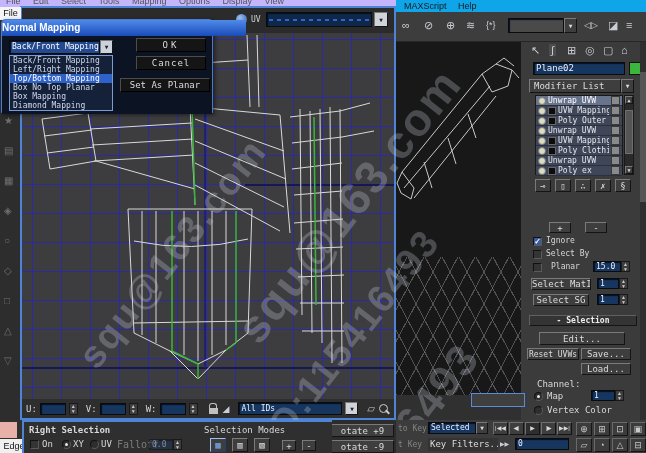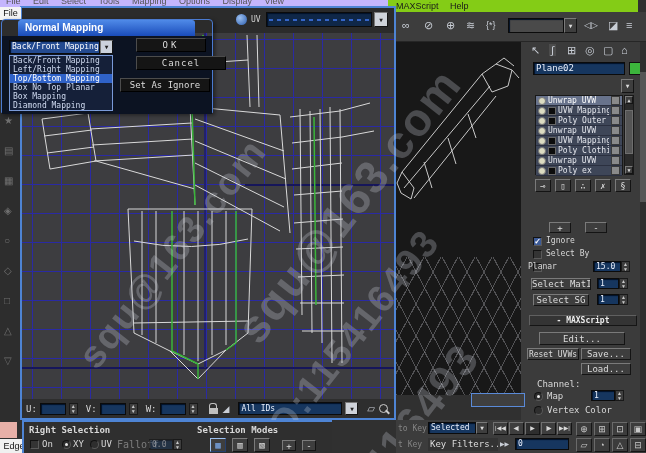--- a/index.html
+++ b/index.html
@@ -48,21 +48,21 @@
       <span style="margin-right:10px">Edit</span>
       <span style="margin-right:10px">Select</span>
       <span style="margin-right:10px">Tools</span>
       <span style="margin-right:10px">Mapping</span>
       <span style="margin-right:10px">Options</span>
       <span style="margin-right:10px">Display</span>
       <span>View</span>
     </div>
   </div>
 
-  <div class="a" style="left:388px;top:0;width:250px;height:12px;background:#84cc16;font-size:9px;color:#1a1a1a">
+  <div class="a" style="left:396px;top:0;width:250px;height:12px;background:#0ea5e9;font-size:9px;color:#1a1a1a">
     <span class="a" style="left:8px;top:1px">MAXScript</span>
     <span class="a" style="left:62px;top:1px">Help</span>
   </div>
 
   <div class="a" style="left:396px;top:12px;width:250px;height:30px;background:#3d3d3d;border-bottom:1px solid #262626">
     <span class="a icon" style="left:6px;top:7px;font-size:11px">∞</span>
     <span class="a icon" style="left:28px;top:7px;font-size:11px">⊘</span>
     <span class="a icon" style="left:50px;top:7px;font-size:11px">⊕</span>
     <span class="a icon" style="left:70px;top:7px;font-size:11px">≋</span>
     <span class="a icon" style="left:90px;top:8px;font-size:9px">{*}</span>
@@ -186,20 +186,23 @@
     <span class="a icon" style="left:46px;top:2px;font-size:11px">⊞</span>
     <span class="a icon" style="left:64px;top:2px;font-size:11px">◎</span>
     <span class="a icon" style="left:82px;top:2px;font-size:11px">▢</span>
     <span class="a icon" style="left:100px;top:2px;font-size:11px">⌂</span>
 
     <div class="a fld" style="left:12px;top:20px;width:92px;height:13px;font-size:9px;line-height:11px">
       <span>Plane02</span>
     </div>
     <div class="a" style="left: 108px; top: 20px; width: 13px; height: 13px; border: 1px solid rgb(16, 16, 16); background: rgb(60, 181, 60);"></div>
 
+    <div class="a btn" style="left:8px;top:37px;width:92px;height:14px;text-align:left;padding-left:4px;line-height:12px">
+      <span>Modifier List</span>
+    </div>
     <div class="a btn" style="left:100px;top:37px;width:13px;height:14px;font-size:6px;line-height:12px">
       <span>▼</span>
     </div>
 
     <div class="a" style="left:14px;top:53px;width:88px;height:80px;background:#2c2c34;border:1px solid #191919">
       <div class="srow sel">
           <span class="bulb"></span>
           <span class="nm">Unwrap UVW</span>
           <span class="vbox"></span>
         </div>
@@ -257,41 +260,41 @@
     <div class="a btn" style="left:74px;top:137px;width:16px;height:13px;line-height:12px"><span>✗</span></div>
     <div class="a btn" style="left:94px;top:137px;width:16px;height:13px;line-height:12px"><span>§</span></div>
 
     <div class="a btn" style="left:28px;top:180px;width:22px;height:11px;line-height:10px"><span>+</span></div>
     <div class="a btn" style="left:64px;top:180px;width:22px;height:11px;line-height:10px"><span>-</span></div>
     <div class="a cb on" style="left:12px;top:195px"><span>✓</span></div>
     <span class="a lbl" style="left:25px;top:194px;font-size:8px">Ignore</span>
     <div class="a cb" style="left:12px;top:208px"></div>
     <span class="a lbl" style="left:25px;top:207px;font-size:8px">Select By</span>
     <div class="a cb" style="left:12px;top:221px"></div>
-    <span class="a lbl" style="left:7px;top:220px;font-size:8px">Planar</span>
+    <span class="a lbl" style="left:30px;top:220px;font-size:8px">Planar</span>
     <div class="a fld" style="left:72px;top:219px;width:28px;height:11px;line-height:9px"><span>15.0</span></div>
     <div class="a spin" style="left:100px;top:219px;height:11px">
         <span class="sp">▲</span>
         <span class="sp">▼</span>
       </div>
     <div class="a btn" style="left:10px;top:236px;width:60px;height:12px;line-height:11px"><span>Select MatID</span></div>
     <div class="a fld" style="left:76px;top:236px;width:22px;height:11px;line-height:9px"><span>1</span></div>
     <div class="a spin" style="left:98px;top:236px;height:11px">
         <span class="sp">▲</span>
         <span class="sp">▼</span>
       </div>
     <div class="a btn" style="left:12px;top:252px;width:56px;height:12px;line-height:11px"><span>Select SG</span></div>
     <div class="a fld" style="left:76px;top:252px;width:22px;height:11px;line-height:9px"><span>1</span></div>
     <div class="a spin" style="left:98px;top:252px;height:11px">
         <span class="sp">▲</span>
         <span class="sp">▼</span>
       </div>
 
     <div class="a roll" style="left:8px;top:273px;width:108px;height:11px;line-height:10px">
-      <span>-  MAXScript</span>
+      <span>-  Selection</span>
     </div>
     <div class="a btn" style="left:18px;top:290px;width:86px;height:13px;line-height:12px"><span>Edit...</span></div>
     <div class="a btn" style="left:6px;top:306px;width:52px;height:12px;line-height:11px;font-size:8px"><span>Reset UVWs</span></div>
     <div class="a btn" style="left:60px;top:306px;width:50px;height:12px;line-height:11px"><span>Save...</span></div>
     <div class="a btn" style="left:60px;top:321px;width:50px;height:12px;line-height:11px"><span>Load...</span></div>
     <span class="a lbl" style="left:16px;top:337px">Channel:</span>
     <div class="a rad on" style="left:13px;top:350px"></div>
     <span class="a lbl" style="left:26px;top:349px">Map</span>
     <div class="a fld" style="left:70px;top:348px;width:24px;height:11px;line-height:9px"><span>1</span></div>
     <div class="a spin" style="left:94px;top:348px;height:11px">
@@ -319,28 +322,32 @@
     <div class="a rad on" style="left:38px;top:18px"></div>
     <span class="a lbl" style="left:49px;top:17px">XY</span>
     <div class="a rad" style="left:66px;top:18px"></div>
     <span class="a lbl" style="left:77px;top:17px">UV</span>
     <span class="a lbl dim" style="left:93px;top:17px;font-size:10px">Falloff</span>
     <div class="a fld dim" style="left:125px;top:17px;width:24px;height:11px;line-height:9px"><span>0.0</span></div>
     <div class="a spin" style="left:149px;top:17px;height:11px">
         <span class="sp">▲</span>
         <span class="sp">▼</span>
       </div>
-    <span class="a lbl" style="left:173px;top:3px;font-weight:bold">Selection Modes</span>
+    <span class="a lbl" style="left:180px;top:3px;font-weight:normal">Selection Modes</span>
     <div class="a btn" style="left:186px;top:16px;width:16px;height:14px;line-height:13px;color:#7aa8e8;border-color:#9cc0f0 #27406e #27406e #9cc0f0"><span>▦</span></div>
     <div class="a btn" style="left:208px;top:16px;width:16px;height:14px;line-height:13px"><span>▥</span></div>
     <div class="a btn" style="left:230px;top:16px;width:16px;height:14px;line-height:13px"><span>▧</span></div>
     <div class="a btn" style="left:258px;top:18px;width:14px;height:11px;line-height:10px"><span>+</span></div>
     <div class="a btn" style="left:278px;top:18px;width:14px;height:11px;line-height:10px"><span>-</span></div>
   </div>
 
+  <div class="a" style="left:332px;top:420px;width:64px;height:33px;background:#2c2c2c">
+    <div class="a btn" style="left:0;top:4px;width:62px;height:13px;line-height:12px;border-left:none"><span>otate +9</span></div>
+    <div class="a btn" style="left:0;top:20px;width:62px;height:13px;line-height:12px;border-left:none"><span>otate -9</span></div>
+  </div>
 
   <div class="a" style="left:396px;top:420px;width:250px;height:33px;background:#3c3c3c">
     <span class="a lbl dim" style="left:2px;top:4px;font-size:8px">to Key</span>
     <div class="a fld" style="left:32px;top:2px;width:48px;height:12px;line-height:10px"><span>Selected</span></div>
     <div class="a btn" style="left:80px;top:2px;width:12px;height:12px;font-size:6px;line-height:10px"><span>▼</span></div>
     <div class="a pb" style="left:97px;top:2px;width:15px;height:13px"><span>|◀◀</span></div>
     <div class="a pb" style="left:113px;top:2px;width:15px;height:13px"><span>◀|</span></div>
     <div class="a pb" style="left:129px;top:2px;width:15px;height:13px;background:#2e2e2e"><span>▶</span></div>
     <div class="a pb" style="left:145px;top:2px;width:15px;height:13px"><span>|▶</span></div>
     <div class="a pb" style="left:161px;top:2px;width:15px;height:13px"><span>▶▶|</span></div>
@@ -353,44 +360,44 @@
     <div class="a navic" style="left:198px;top:2px;width:16px;height:14px"><span>⊞</span></div>
     <div class="a navic" style="left:216px;top:2px;width:16px;height:14px"><span>⊡</span></div>
     <div class="a navic" style="left:234px;top:2px;width:16px;height:14px"><span>▣</span></div>
     <div class="a navic" style="left:180px;top:18px;width:16px;height:14px"><span>▱</span></div>
     <div class="a navic" style="left:198px;top:18px;width:16px;height:14px"><span>◔</span></div>
     <div class="a navic" style="left:216px;top:18px;width:16px;height:14px"><span>△</span></div>
     <div class="a navic" style="left:234px;top:18px;width:16px;height:14px"><span>⊟</span></div>
   </div>
 
   <div class="a" style="left:1px;top:19px;width:212px;height:94px;border:1px solid #4a7ad0;border-radius:4px 4px 0 0;box-shadow:2px 2px 4px rgba(0,0,0,.5)">
-    <div class="a" style="left:16px;top:0;width:177px;height:16px;border-radius:3px 3px 0 0;
-                background:linear-gradient(#4f8ae8,#1a4cba);color:#fff;font:bold 10px 'Liberation Sans',sans-serif;line-height:16px;padding-left:7px">
+    <div class="a" style="left:0;top:0;width:244px;height:16px;border-radius:3px 3px 0 0;
+                background:linear-gradient(#4f8ae8,#1a4cba);color:#fff;font:bold 10px 'Liberation Sans',sans-serif;line-height:16px;">
       <span>Normal Mapping</span>
     </div>
     <div class="a" style="left:0;top:16px;width:210px;height:78px;background:#0c1322">
       <div class="a fld" style="left:7px;top:4px;width:91px;height:14px;background:#234a90;line-height:12px;color:#fff">
         <span>Back/Front Mapping</span>
       </div>
       <div class="a btn" style="left:98px;top:4px;width:13px;height:14px;background:#ccd2dc;color:#222;font-size:6px;line-height:12px">
         <span>▼</span>
       </div>
       <div class="a" style="left:7px;top:19px;width:104px;height:56px;background:#152039;border:1px solid #7a9ad8">
         <div class="opt">Back/Front Mapping</div>
         <div class="opt">Left/Right Mapping</div>
         <div class="opt hl">Top/Bottom Mapping</div>
         <div class="opt">Box No Top Planar</div>
         <div class="opt">Box Mapping</div>
         <div class="opt">Diamond Mapping</div>
       </div>
       <div class="a btn" style="left:134px;top:2px;width:70px;height:14px;background:#151515;line-height:13px;letter-spacing:3px;border-color:#4c4c4c #000 #000 #4c4c4c">
         <span>OK</span>
       </div>
-      <div class="a btn" style="left:134px;top:20px;width:90px;height:14px;background:#151515;line-height:13px;letter-spacing:1px;border-color:#4c4c4c #000 #000 #4c4c4c">
+      <div class="a btn" style="left:134px;top:20px;width:70px;height:14px;background:#151515;line-height:13px;letter-spacing:1px;border-color:#4c4c4c #000 #000 #4c4c4c">
         <span>Cancel</span>
       </div>
       <div class="a btn" style="left:118px;top:42px;width:90px;height:14px;background:#151515;line-height:13px;border-color:#4c4c4c #000 #000 #4c4c4c">
-        <span>Set As Ignore</span>
+        <span>Set As Planar</span>
       </div>
     </div>
   </div>
 
 </div>
 
 </body></html>

